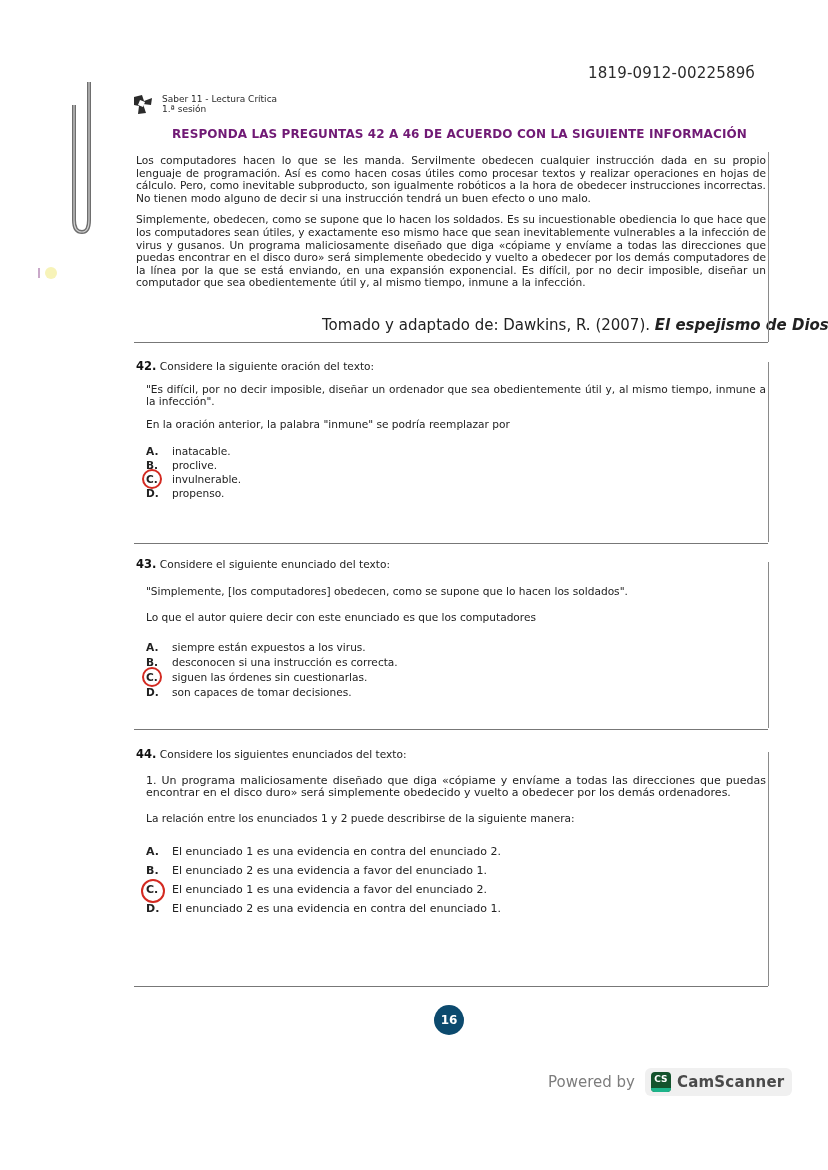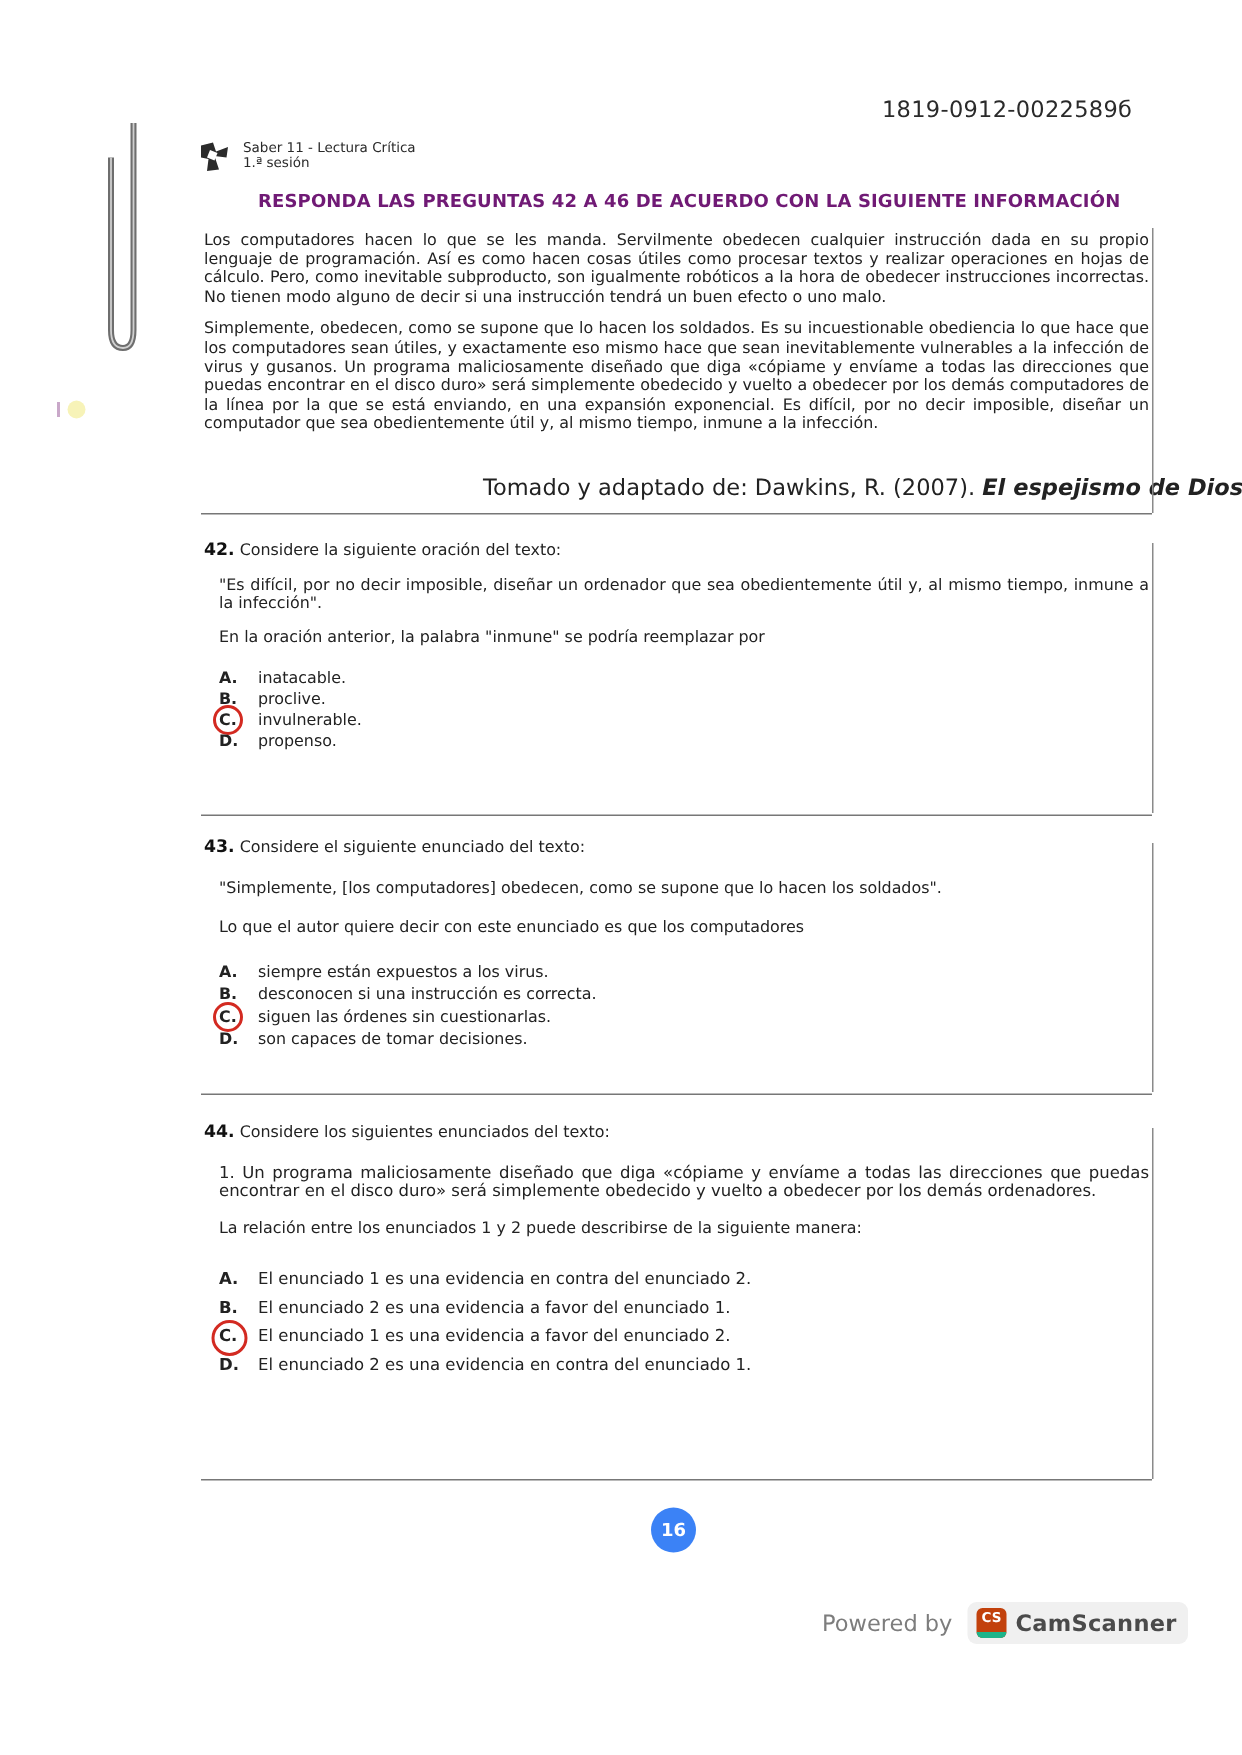--- a/index.html
+++ b/index.html
@@ -30,26 +30,26 @@
   .indent { padding-left: 10px; margin-top: 10px; }
   .quote { text-align: justify; }
   .options { padding-left: 10px; margin-top: 14px; }
   .opt { display: flex; align-items: center; height: 14px; }
   .opt .lbl { width: 26px; font-weight: bold; position: relative; }
   .opt .lbl.marked::after { content: ""; position: absolute; left: -4px; top: -4px; width: 16px; height: 16px; border: 2.5px solid #d32a21; border-radius: 50%; }
   .q44 .opt { height: 19px; font-size: 11px; }
   .q44 .opt .lbl { width: 26px; }
   .q44 .opt .lbl.marked::after { left: -5px; top: -5px; width: 20px; height: 20px; }
 
-  .pagenum { position: absolute; left: 434px; top: 1005px; width: 30px; height: 30px; border-radius: 50%; background: #3b82f6; color: #fff; font-weight: bold; font-size: 12px; display: flex; align-items: center; justify-content: center; }
+  .pagenum { position: absolute; left: 434px; top: 1005px; width: 30px; height: 30px; border-radius: 50%; background: #0c4a6e; color: #fff; font-weight: bold; font-size: 12px; display: flex; align-items: center; justify-content: center; }
 
   .powered { position: absolute; left: 548px; top: 1068px; display: flex; align-items: center; }
   .powered-label { font-size: 15px; color: #7d7d7d; margin-right: 10px; }
   .cs-badge { display: flex; align-items: center; background: #f0f0f0; border-radius: 6px; padding: 4px 8px 4px 6px; }
-  .cs-icon { width: 20px; height: 20px; border-radius: 4px; background: #c2410c; color: #fff; font-size: 9px; font-weight: bold; display: flex; align-items: flex-start; justify-content: center; padding-top: 2px; position: relative; overflow: hidden; margin-right: 6px; }
+  .cs-icon { width: 20px; height: 20px; border-radius: 4px; background: #14532d; color: #fff; font-size: 9px; font-weight: bold; display: flex; align-items: flex-start; justify-content: center; padding-top: 2px; position: relative; overflow: hidden; margin-right: 6px; }
   .cs-icon::after { content: ""; position: absolute; left: 0; bottom: 0; width: 100%; height: 4px; background: #1db48a; }
   .cs-name { font-size: 15px; color: #4a4a4a; font-weight: bold; letter-spacing: 0.2px; }
 </style>
 </head>
 <body>
 
 <svg class="clip" viewBox="0 0 46 170">
   <path d="M27 12 L27 150 Q27 162 20 162 Q12 162 12 150 L12 35" fill="none" stroke="#6e6e6e" stroke-width="4"></path>
   <path d="M27 12 L27 150 Q27 162 20 162 Q12 162 12 150 L12 35" fill="none" stroke="#cfcfcf" stroke-width="1.2"></path>
 </svg>

